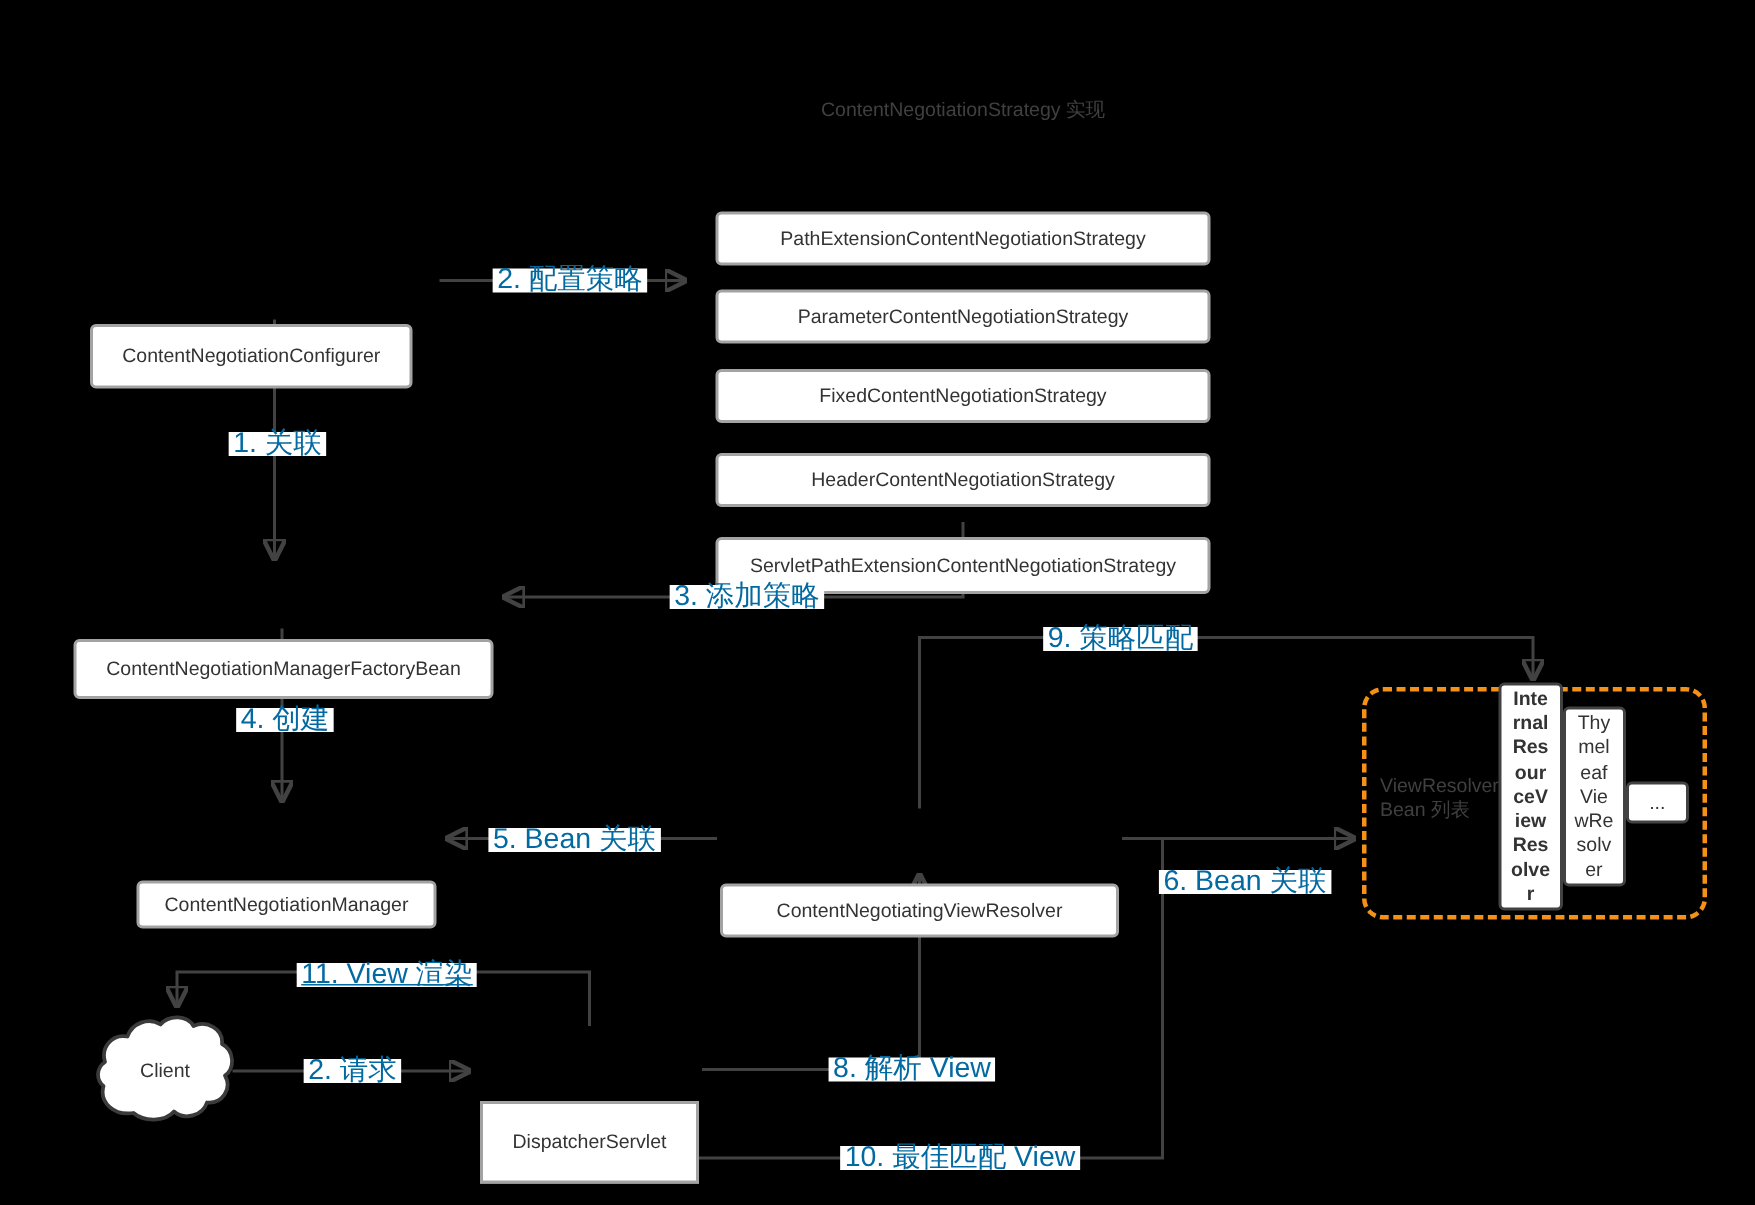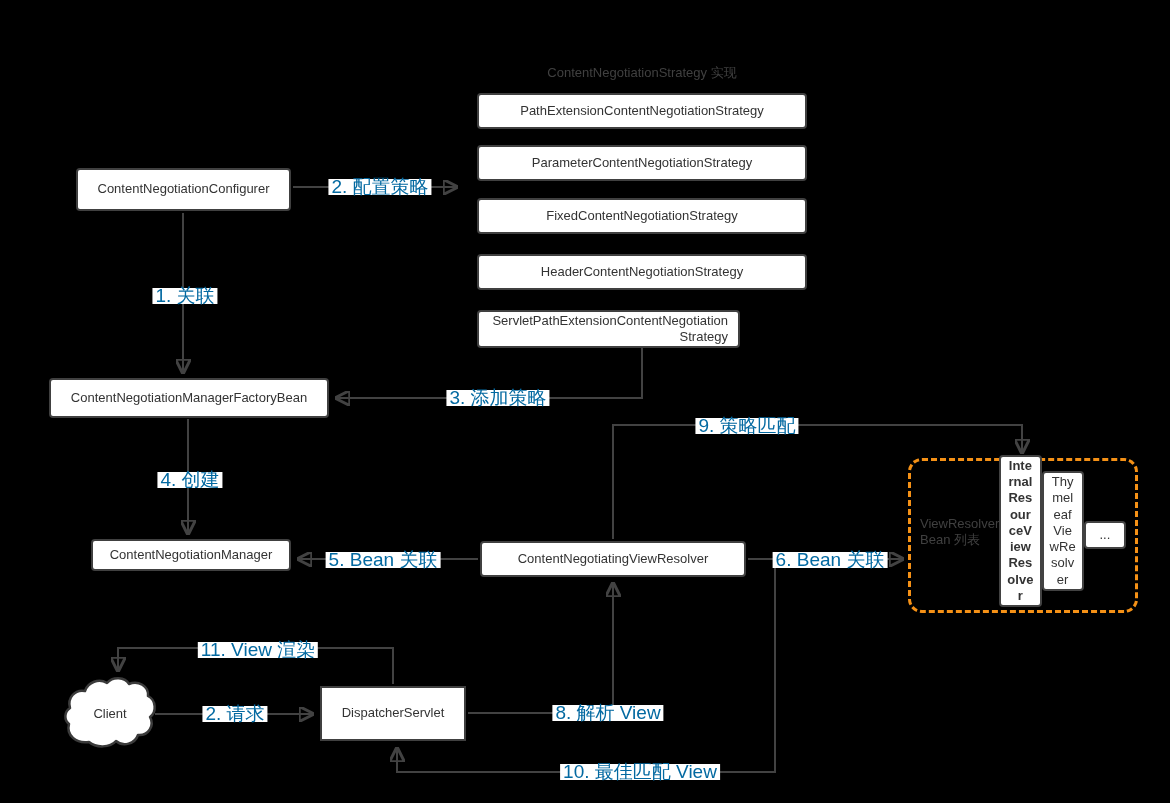--- a/index.html
+++ b/index.html
@@ -9,32 +9,33 @@
     width: 1170px;
     height: 803px;
     background: #000000;
     overflow: hidden;
   }
   .edges-layer { position: absolute; left: 0; top: 0; width: 1170px; height: 803px; }
   .edges-layer path { stroke: #424242; stroke-width: 2; fill: none; }
   .node {
     position: absolute;
     background: #ffffff;
-    border: 2px solid #404040;
+    border: 2px solid #a3a3a3;
     border-radius: 4px;
     color: #333333;
     font-size: 13px;
     line-height: 1.25;
     display: flex;
     align-items: center;
     justify-content: center;
-    text-align: right;
+    text-align: left;
     padding: 0 10px;
     overflow-wrap: anywhere;
     word-break: break-word;
+    margin-top: 48px;
   }
   .node.square { border-radius: 0; }
   .group-title {
     position: absolute;
     color: #404040;
     font-size: 13px;
     text-align: center;
   }
   .edge-label {
     position: absolute;
@@ -114,23 +115,23 @@
     <path d="M155,714 L312,714" marker-end="url(#arrow)"></path>
     <path d="M393,684 L393,648 L118,648 L118,670" marker-end="url(#arrow)"></path>
   </svg>
 
   <div class="group-title" style="left:477px; top:64px; width:330px;">ContentNegotiationStrategy 实现</div>
 
   <div class="node" style="left:477px; top:93px; width:330px; height:36px;">PathExtensionContentNegotiationStrategy</div>
   <div class="node" style="left:477px; top:145px; width:330px; height:36px;">ParameterContentNegotiationStrategy</div>
   <div class="node" style="left:477px; top:254px; width:330px; height:36px;">HeaderContentNegotiationStrategy</div>
   <div class="node" style="left:477px; top:198px; width:330px; height:36px;">FixedContentNegotiationStrategy</div>
-  <div class="node" style="left:477px; top:310px; width:263px; height:38px;">ServletPathExtensionContentNegotiationStrategy</div>
+  <div class="node" style="left:477px; top:310px; width:330px; height:38px;">ServletPathExtensionContentNegotiationStrategy</div>
 
-  <div class="node" style="left:76px; top:168px; width:215px; height:43px;">ContentNegotiationConfigurer</div>
+  <div class="node" style="left:60px; top:168px; width:215px; height:43px;">ContentNegotiationConfigurer</div>
   <div class="node" style="left:49px; top:378px; width:280px; height:40px;">ContentNegotiationManagerFactoryBean</div>
   <div class="node" style="left:91px; top:539px; width:200px; height:32px;">ContentNegotiationManager</div>
 
   <div class="node" style="left:480px; top:541px; width:266px; height:36px;">ContentNegotiatingViewResolver</div>
 
   <div class="node square" style="left:320px; top:686px; width:146px; height:55px;">DispatcherServlet</div>
 
   <div class="cloud-wrap">
     <svg width="96" height="78" viewBox="0 0 96 78">
       <path d="M 27 68
@@ -153,20 +154,20 @@
     <div class="node-inner" style="min-height:34px;font-weight:bold;">InternalResourceViewResolver</div>
     <div class="node-inner" style="min-height:28px;">ThymeleafViewResolver</div>
     <div class="node-inner" style="min-height:28px;">...</div>
   </div>
 
   <div class="edge-label" style="left:380px; top:187px;">2. 配置策略</div>
   <div class="edge-label" style="left:185px; top:296px;">1. 关联</div>
   <div class="edge-label" style="left:498px; top:398px;">3. 添加策略</div>
   <div class="edge-label" style="left:190px; top:480px;">4. 创建</div>
   <div class="edge-label" style="left:383px; top:560px;">5. Bean 关联</div>
-  <div class="edge-label" style="left:830px; top:560px;">6. Bean 关联</div>
+  <div class="edge-label" style="left:830px; top:588px;">6. Bean 关联</div>
   <div class="edge-label" style="left:747px; top:426px;">9. 策略匹配</div>
-  <div class="edge-label" style="left:258px; top:650px;">11. View 渲染</div>
+  <div class="edge-label" style="left:258px; top:650px;text-decoration:underline;">11. View 渲染</div>
   <div class="edge-label" style="left:235px; top:714px;">2. 请求</div>
   <div class="edge-label" style="left:608px; top:713px;">8. 解析 View</div>
   <div class="edge-label" style="left:640px; top:772px;">10. 最佳匹配 View</div>
 
 </div>
 
 </body></html>

